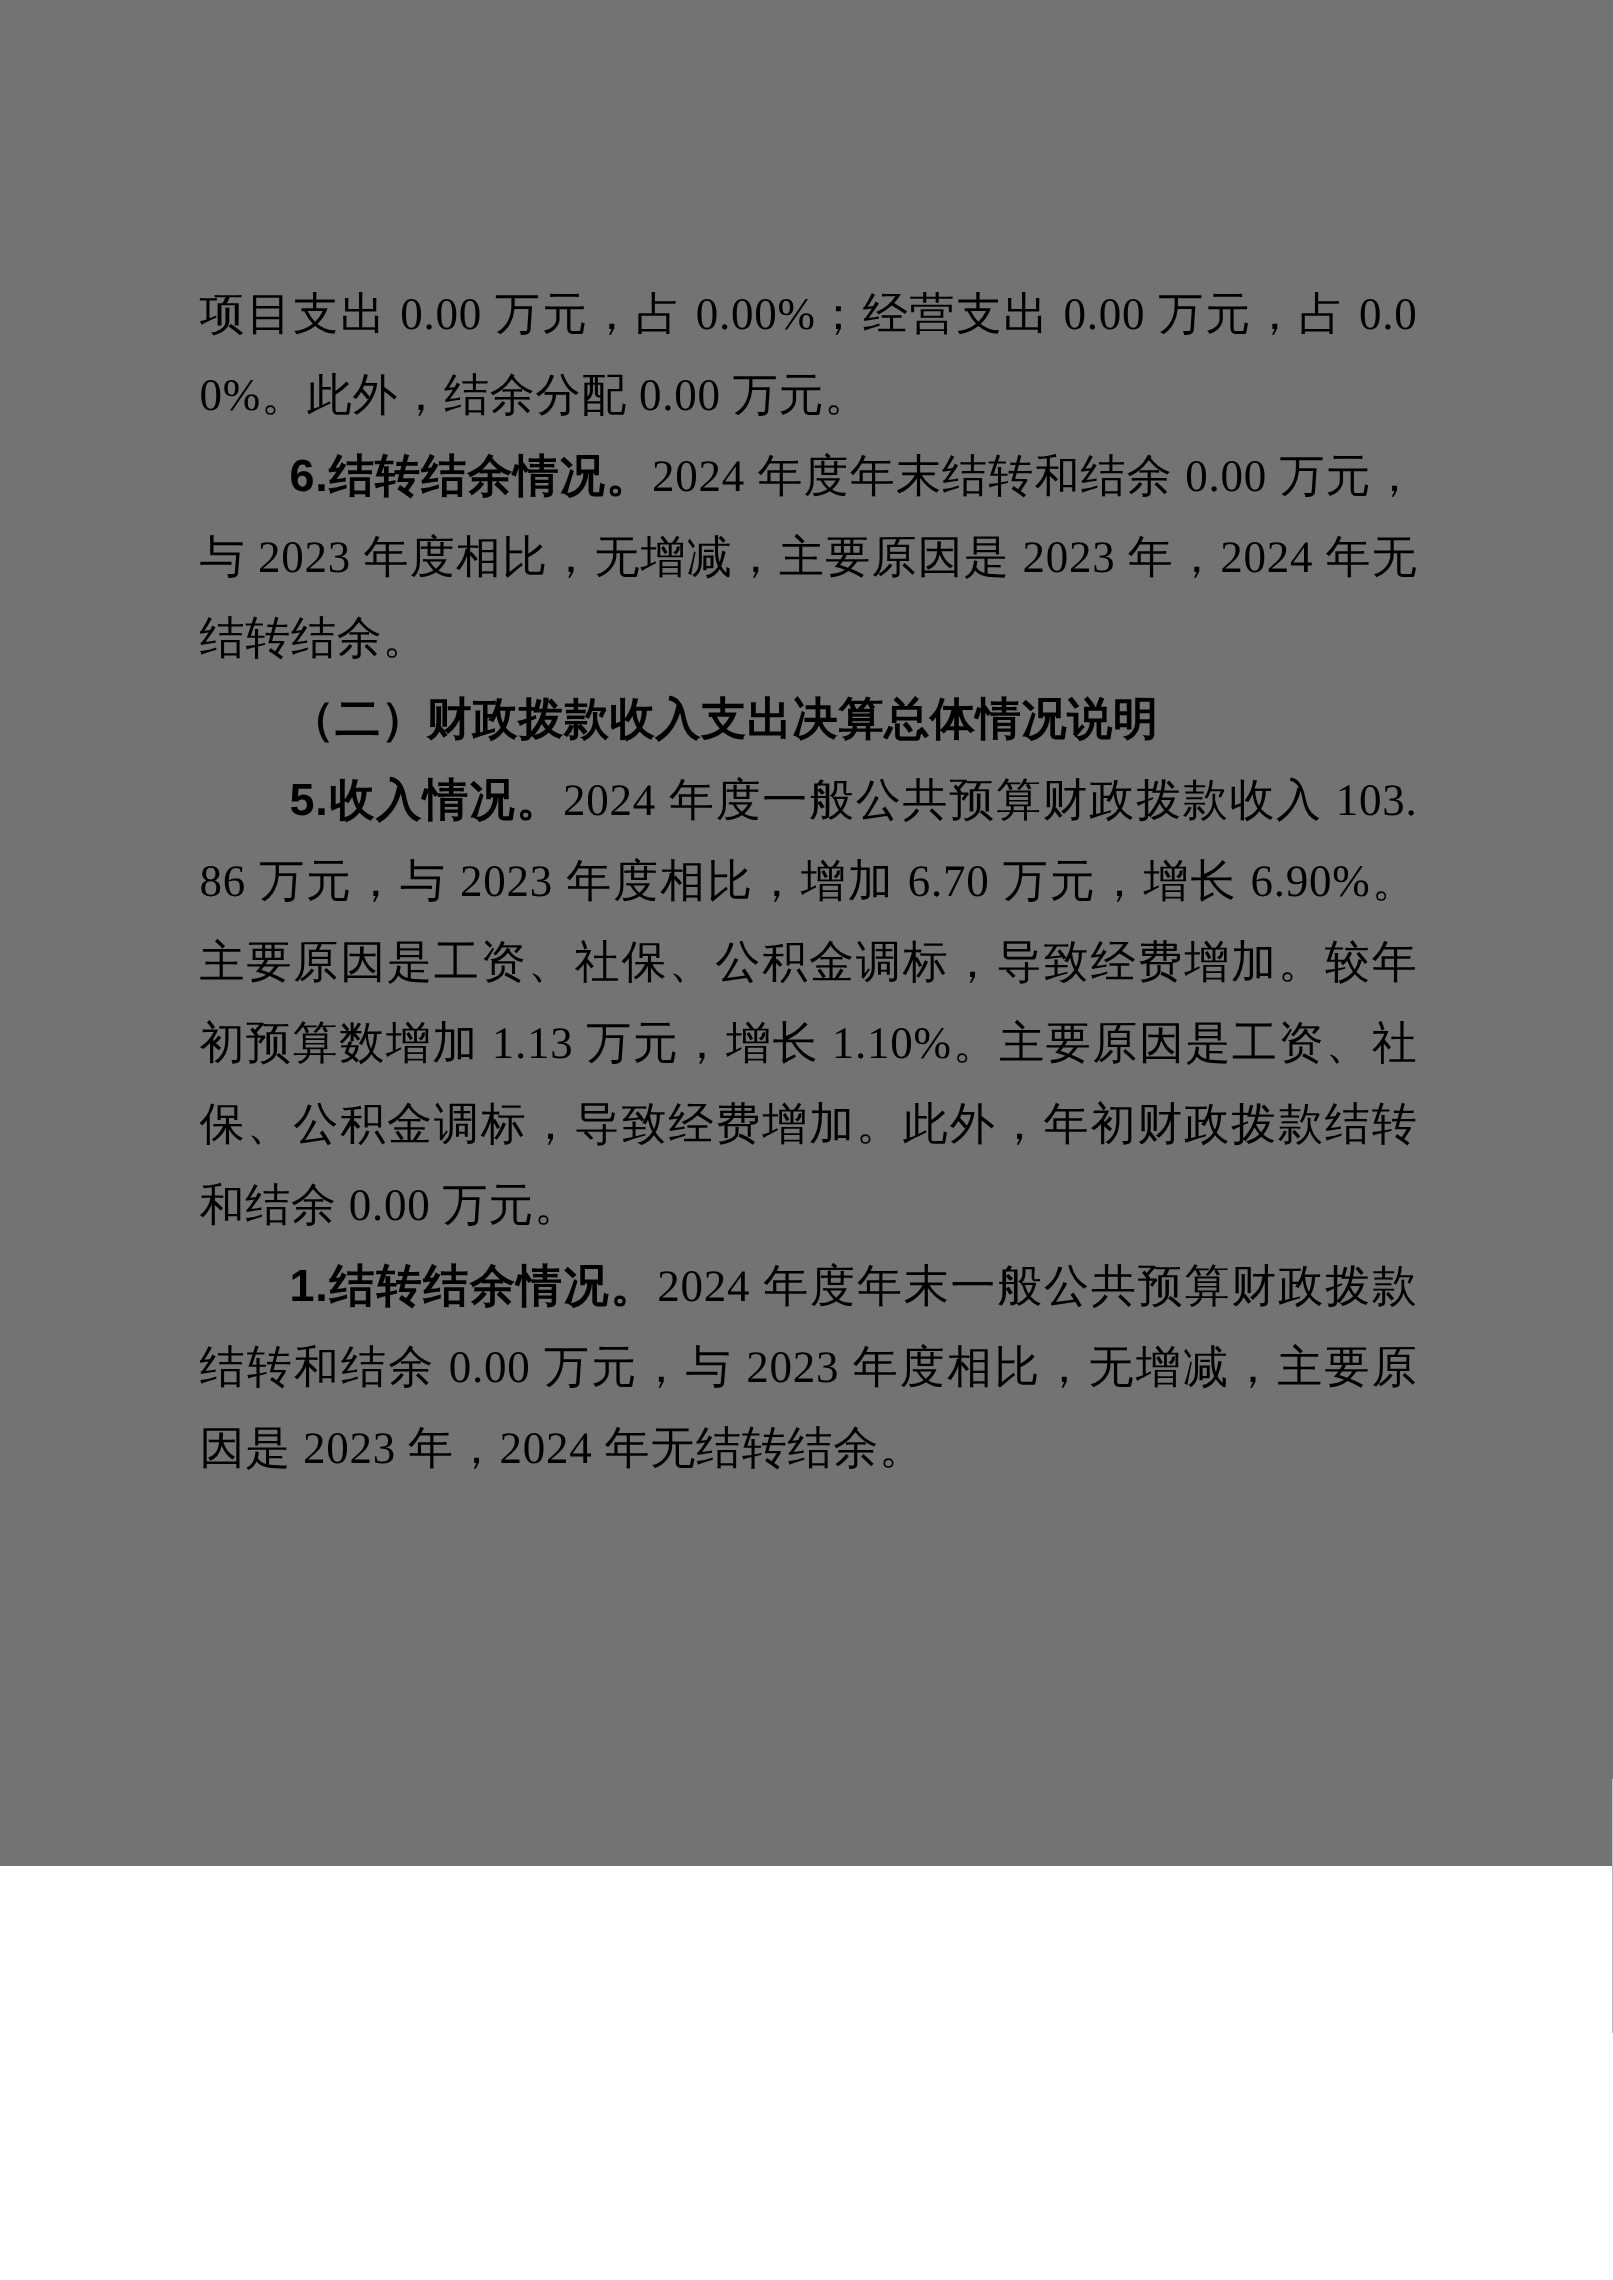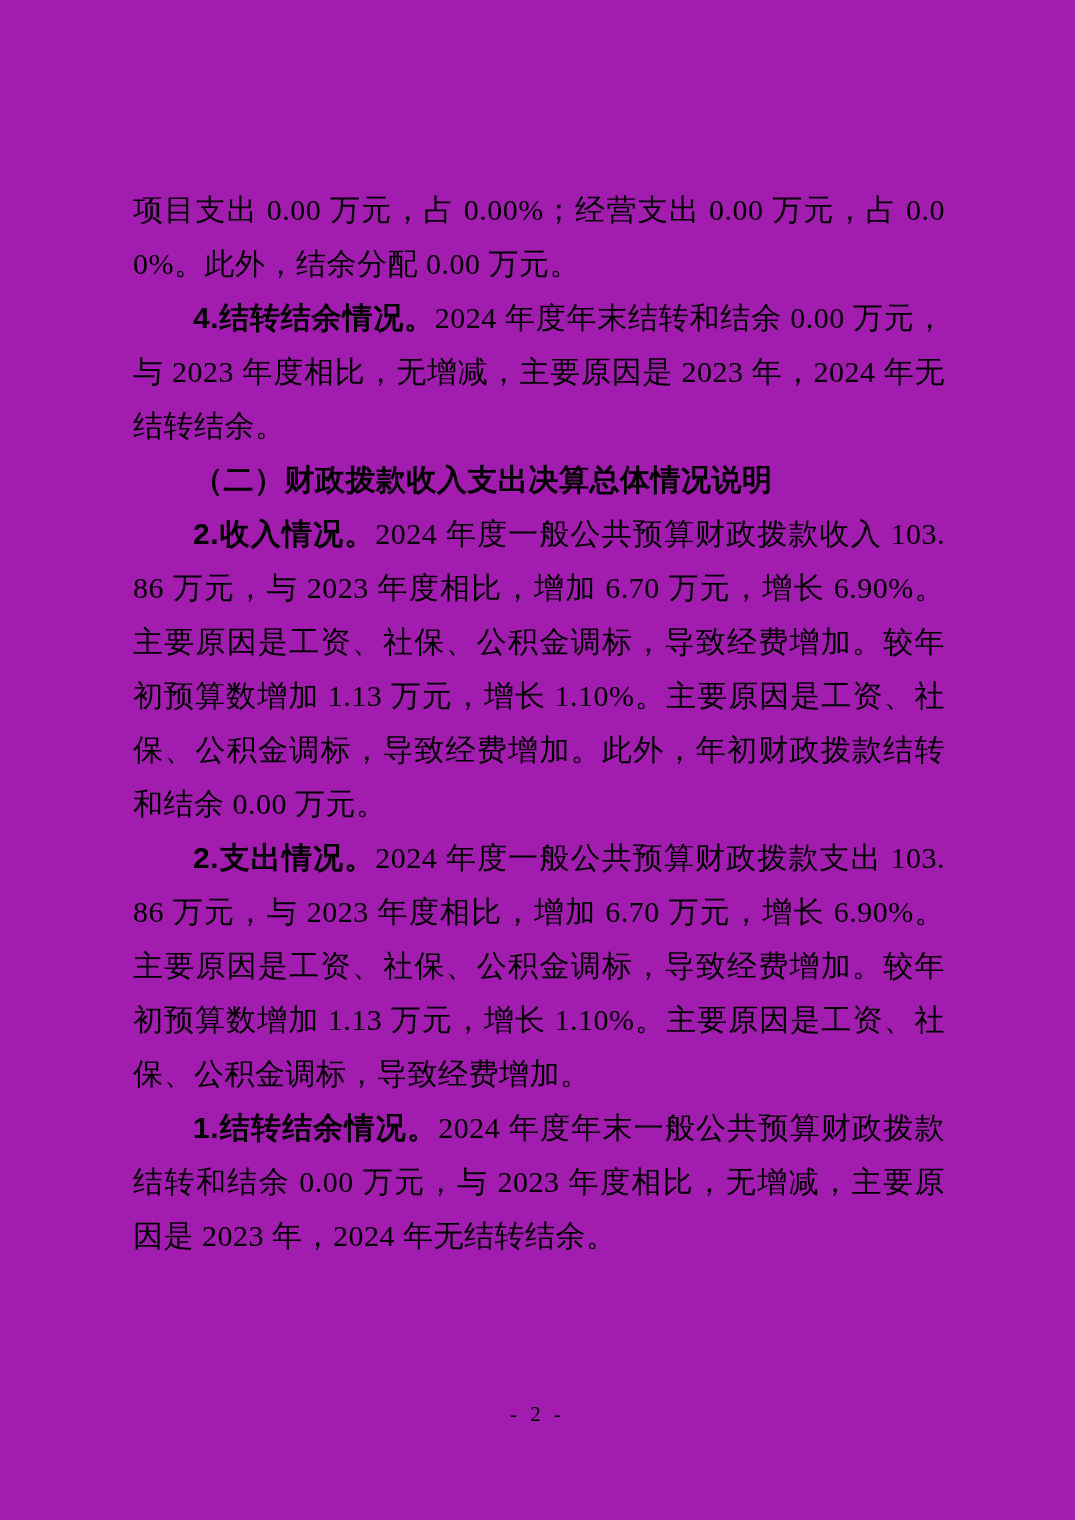--- a/index.html
+++ b/index.html
@@ -3,22 +3,22 @@
 <meta charset="utf-8">
 <style>
   html, body {
     margin: 0;
     padding: 0;
     background: #ffffff;
   }
   .page {
     position: relative;
     width: 1075px;
-    height: 1520px;
-    background: #a21caf;
+    height: 1244px;
+    background: #737373;
     color: #000000;
     font-family: "Liberation Serif", "DejaVu Serif", serif;
     overflow: hidden;
   }
   .content {
     position: absolute;
     left: 133px;
     top: 183px;
     width: 812px;
   }
@@ -53,28 +53,27 @@
   }
 </style>
 </head>
 <body>
 
 <div class="page">
   <div class="content">
 
     <p class="para"><span>项目支出 0.00 万元，占 0.00%；经营支出 0.00 万元，占 0.00%。此外，结余分配 0.00 万元。</span></p>
 
-    <p class="para indent"><span class="lead">4.结转结余情况。</span><span>2024 年度年末结转和结余 0.00 万元，与 2023 年度相比，无增减，主要原因是 2023 年，2024 年无结转结余。</span></p>
+    <p class="para indent"><span class="lead">6.结转结余情况。</span><span>2024 年度年末结转和结余 0.00 万元，与 2023 年度相比，无增减，主要原因是 2023 年，2024 年无结转结余。</span></p>
 
     <p class="para indent heading"><span>（二）财政拨款收入支出决算总体情况说明</span></p>
 
 
 
-    <p class="para indent"><span class="lead">2.收入情况。</span><span>2024 年度一般公共预算财政拨款收入 103.86 万元，与 2023 年度相比，增加 6.70 万元，增长 6.90%。主要原因是工资、社保、公积金调标，导致经费增加。较年初预算数增加 1.13 万元，增长 1.10%。主要原因是工资、社保、公积金调标，导致经费增加。此外，年初财政拨款结转和结余 0.00 万元。</span></p>
+    <p class="para indent"><span class="lead">5.收入情况。</span><span>2024 年度一般公共预算财政拨款收入 103.86 万元，与 2023 年度相比，增加 6.70 万元，增长 6.90%。主要原因是工资、社保、公积金调标，导致经费增加。较年初预算数增加 1.13 万元，增长 1.10%。主要原因是工资、社保、公积金调标，导致经费增加。此外，年初财政拨款结转和结余 0.00 万元。</span></p>
 
-    <p class="para indent"><span class="lead">2.支出情况。</span><span>2024 年度一般公共预算财政拨款支出 103.86 万元，与 2023 年度相比，增加 6.70 万元，增长 6.90%。主要原因是工资、社保、公积金调标，导致经费增加。较年初预算数增加 1.13 万元，增长 1.10%。主要原因是工资、社保、公积金调标，导致经费增加。</span></p>
 
     <p class="para indent"><span class="lead">1.结转结余情况。</span><span>2024 年度年末一般公共预算财政拨款结转和结余 0.00 万元，与 2023 年度相比，无增减，主要原因是 2023 年，2024 年无结转结余。</span></p>
 
   </div>
 
   <div class="footer">- 2 -</div>
 </div>
 
 </body></html>

